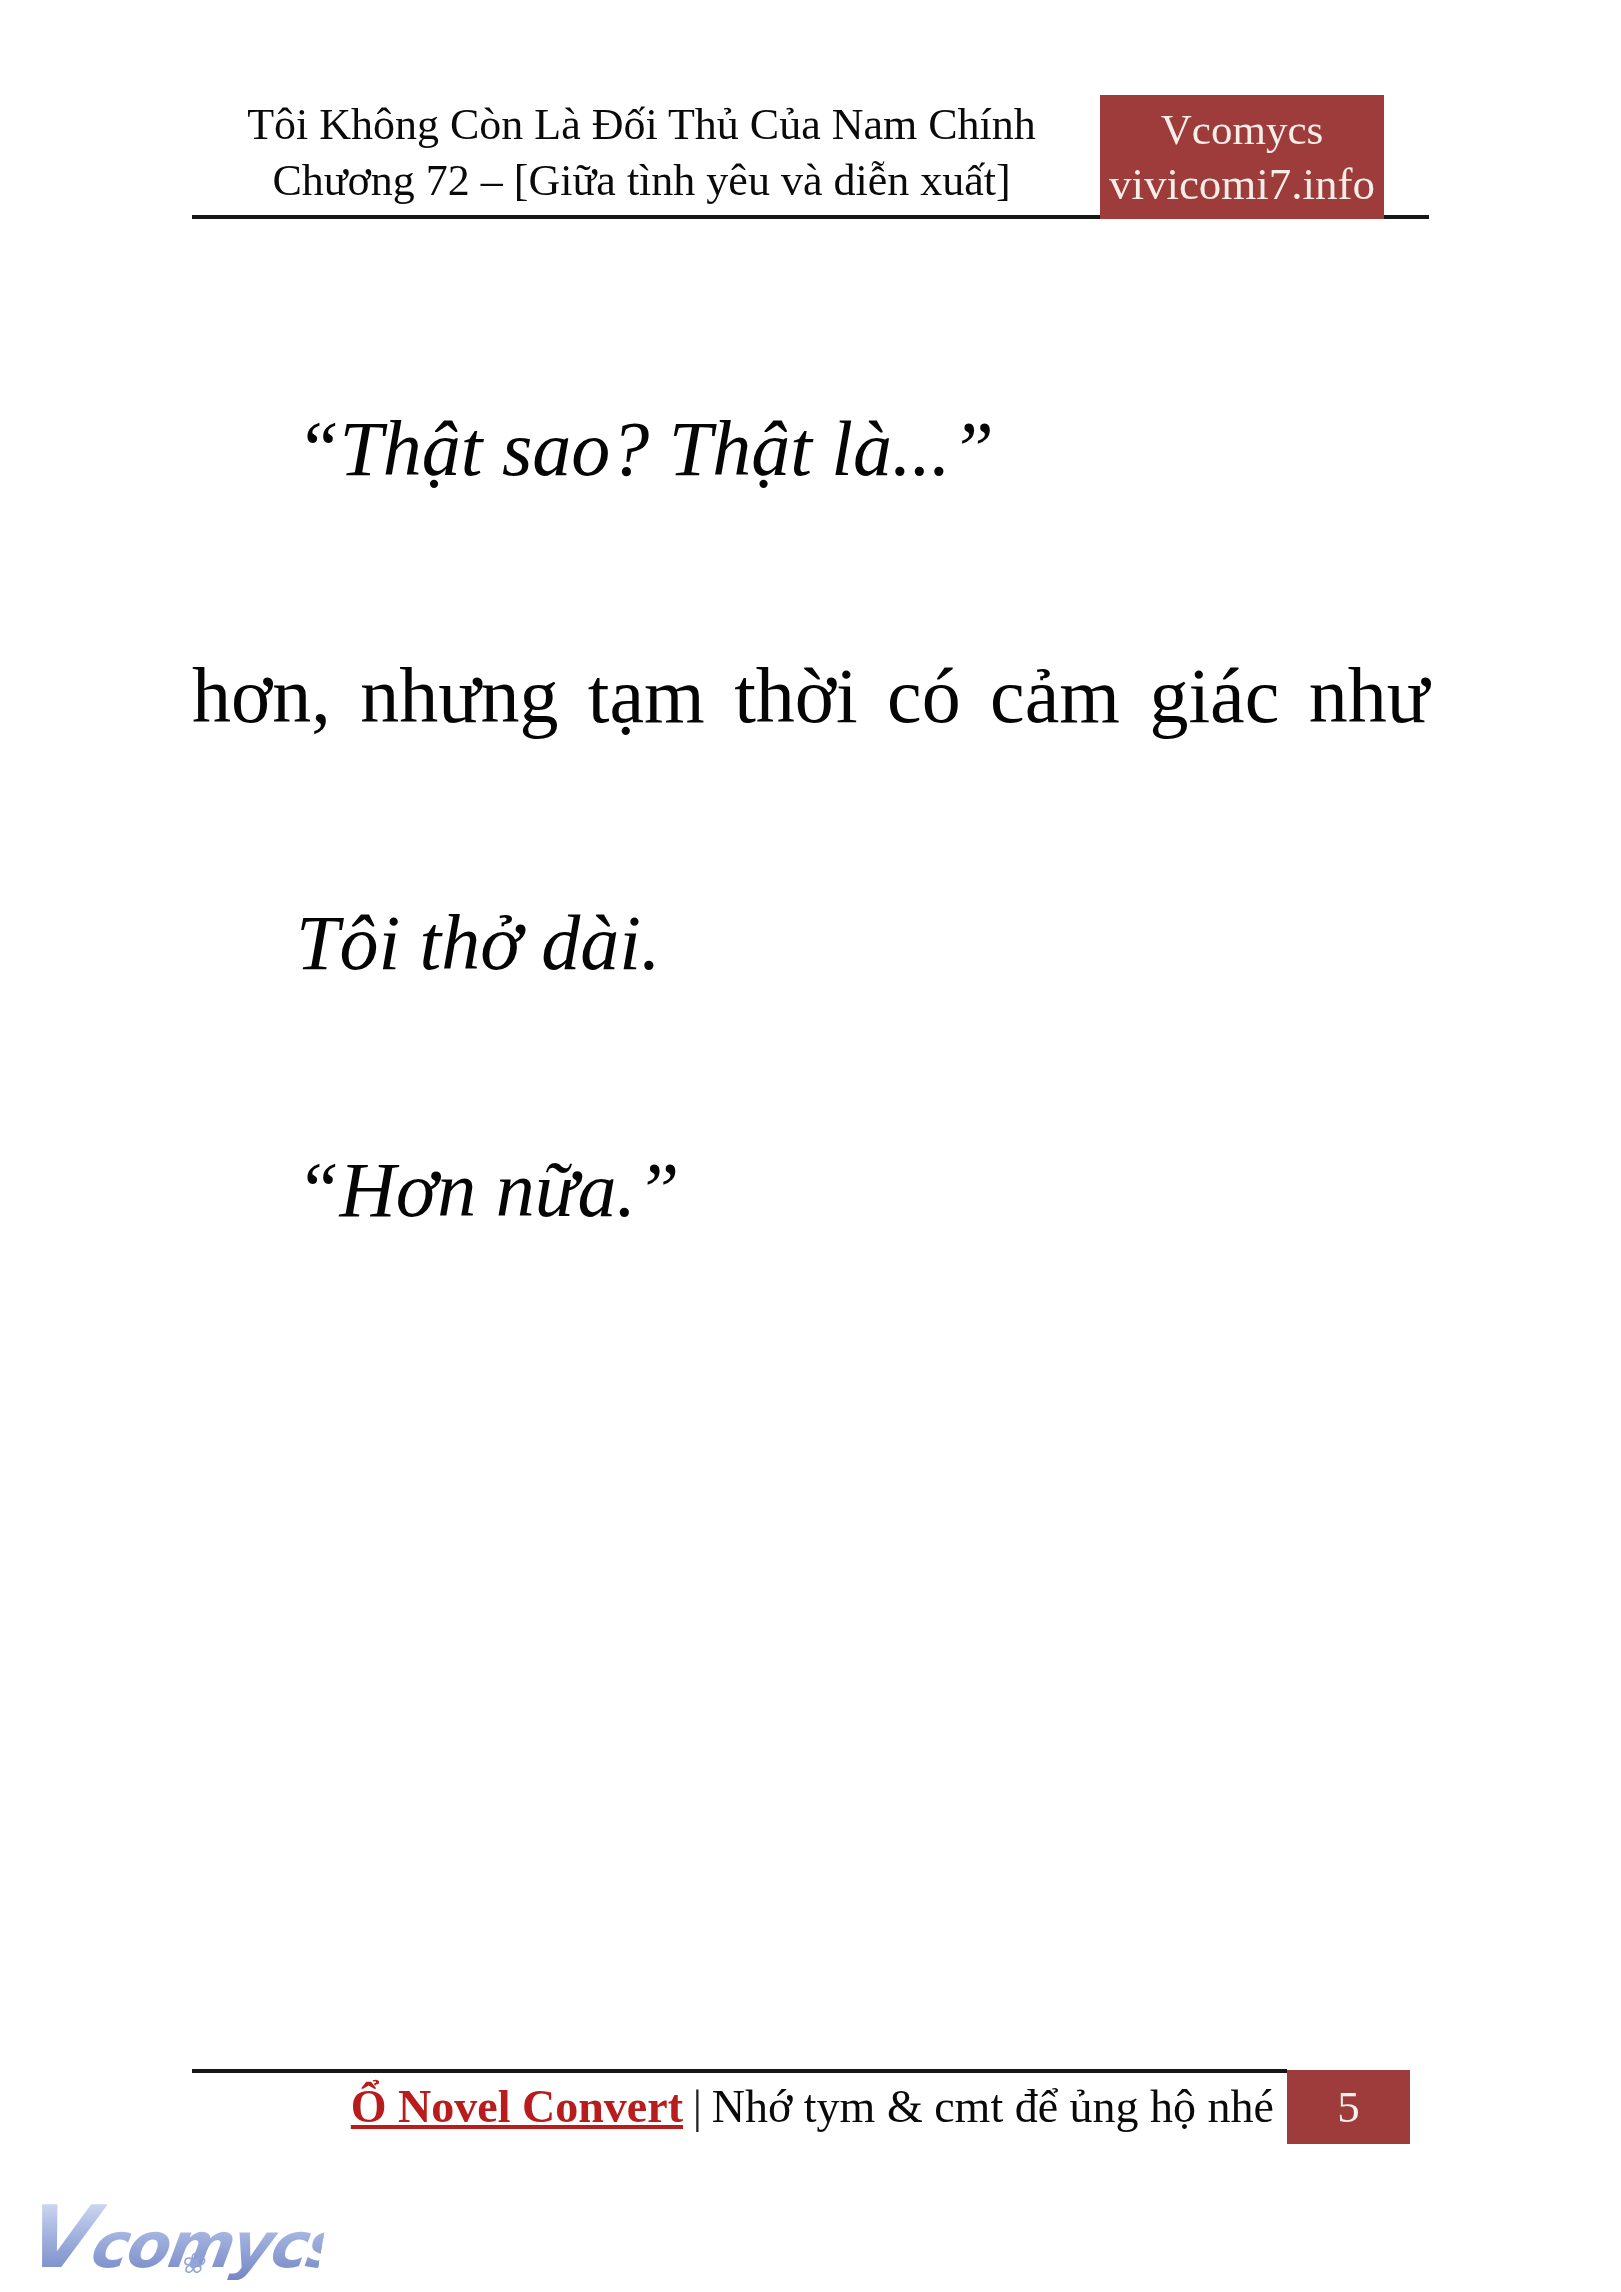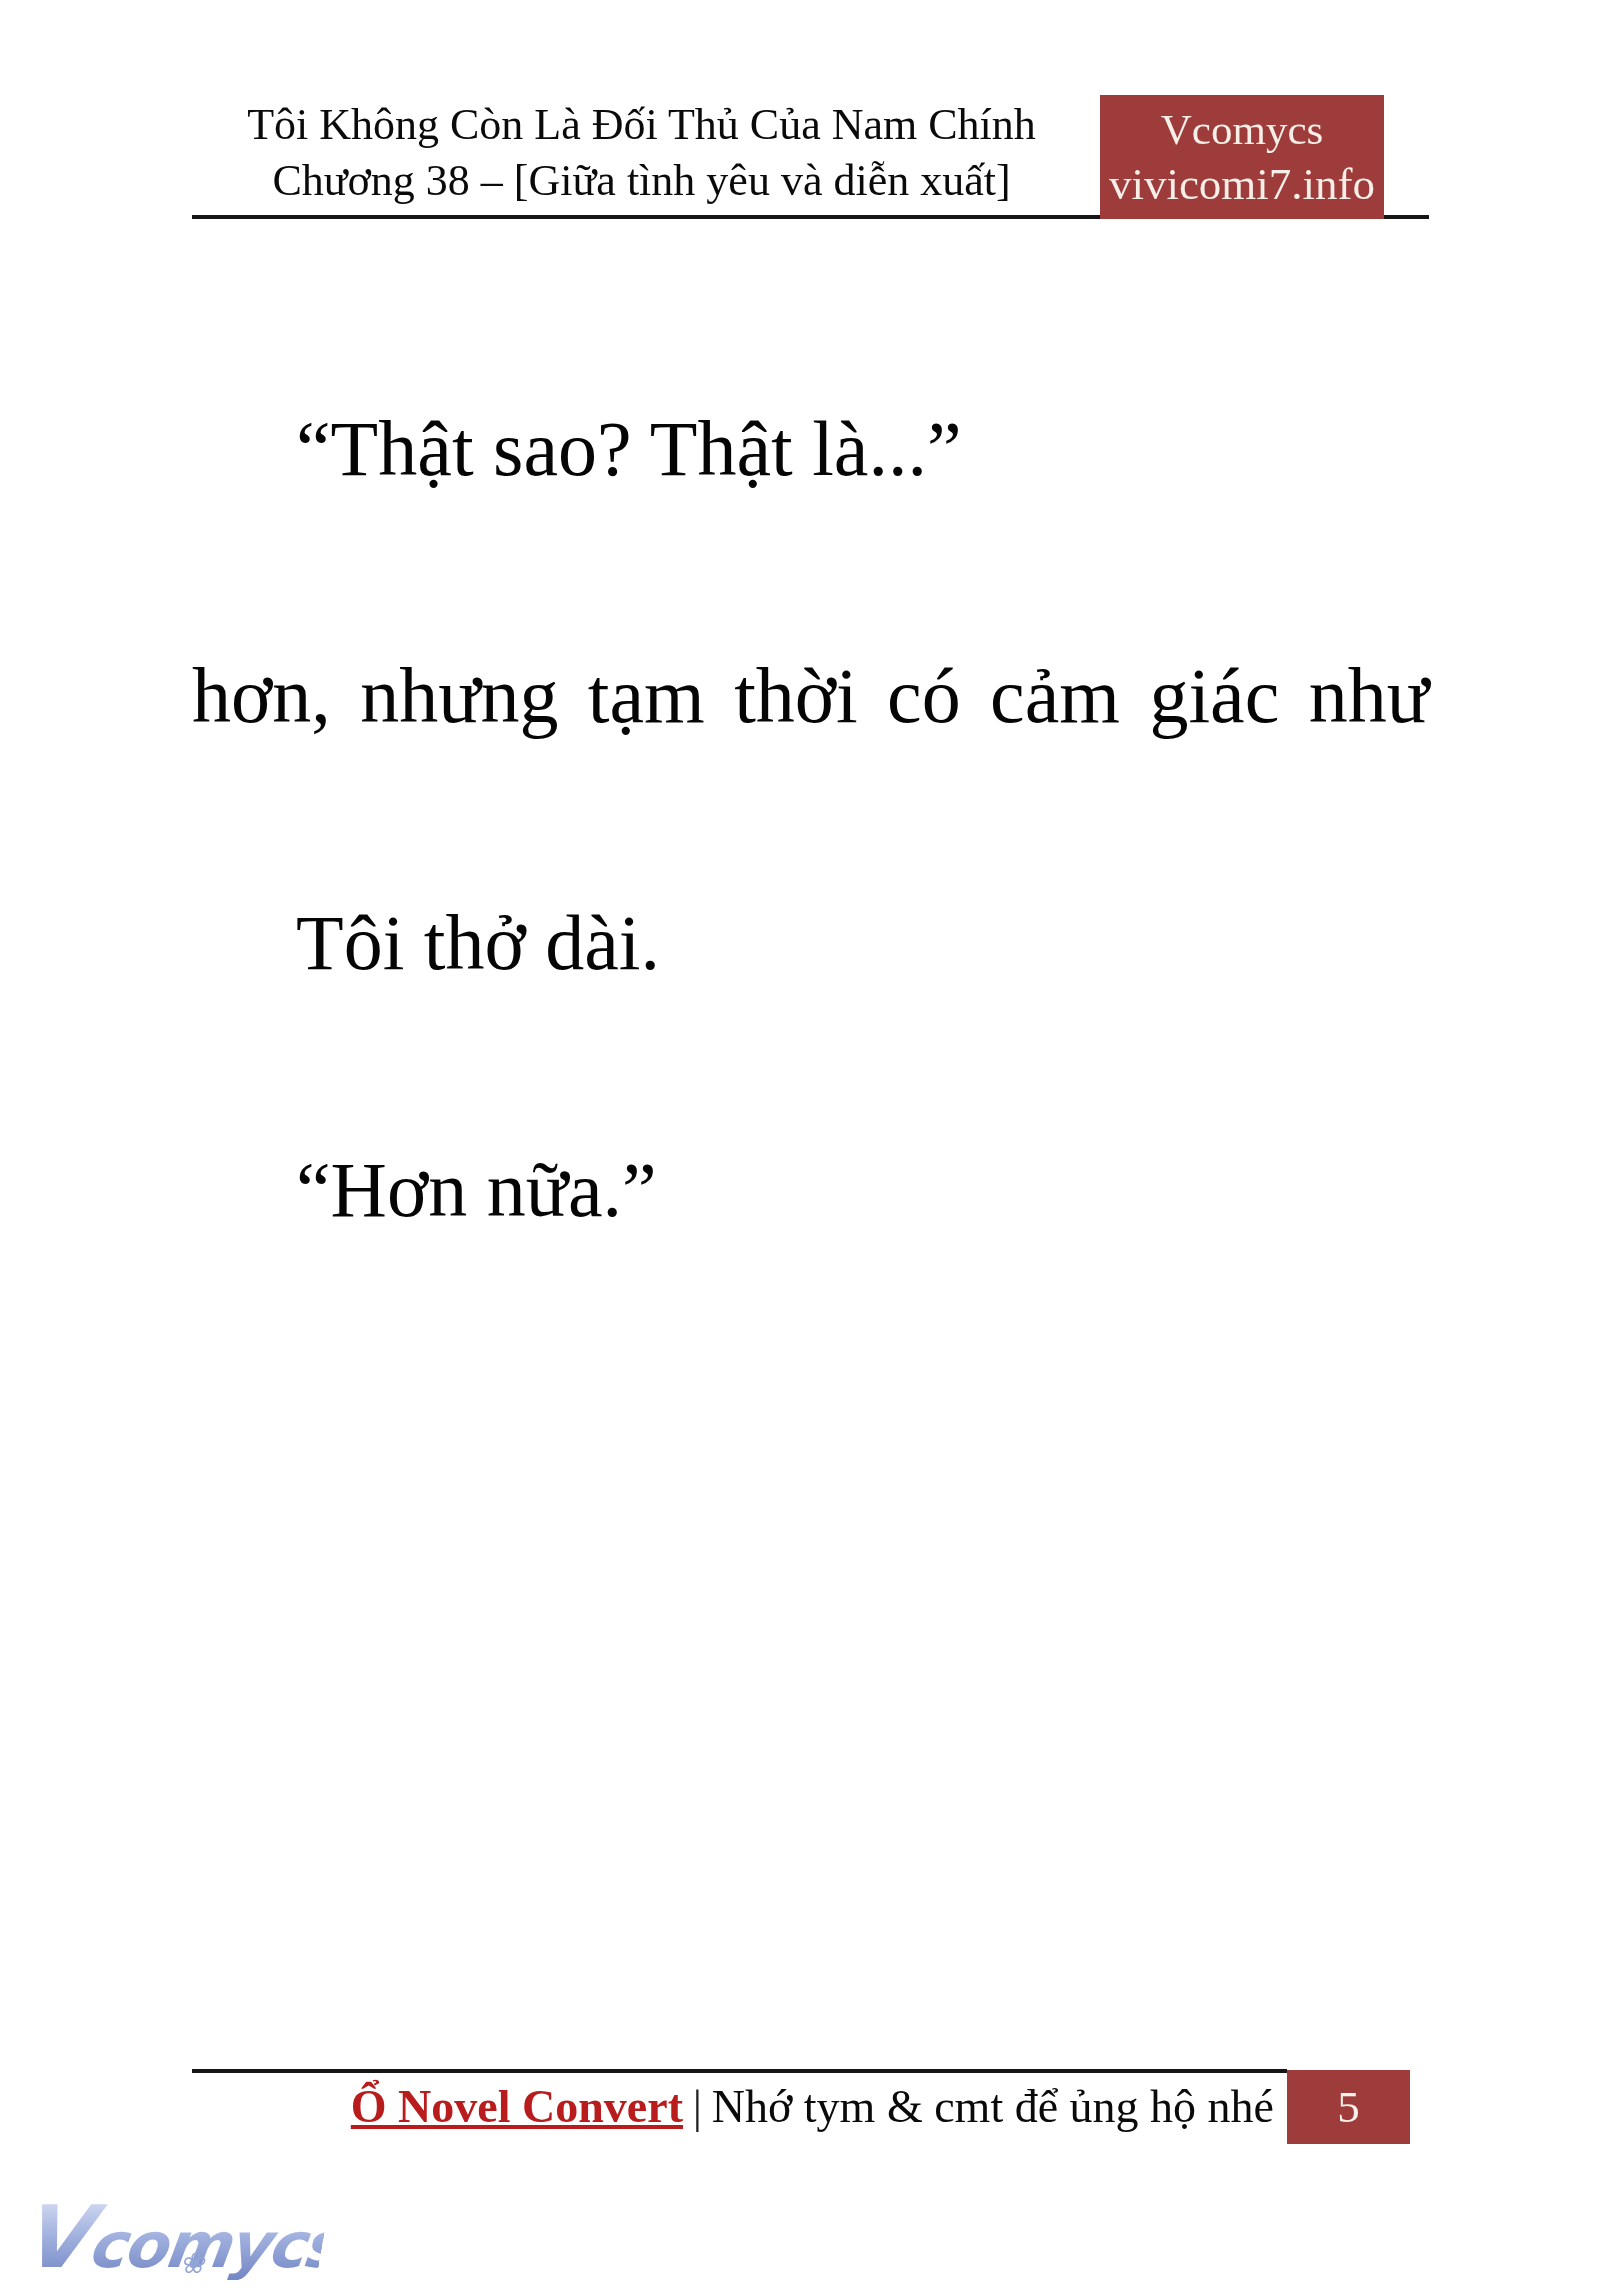--- a/index.html
+++ b/index.html
@@ -31,21 +31,21 @@
   .header-badge .b2{font-size:45px;line-height:55px;text-align:center;}
 
   
   .body-text{
     position:absolute;left:192px;top:380px;width:1237px;
     font-size:78px;line-height:137px;color:#050505;
   }
   .para{margin:0 0 110px 0;}
   .line{text-align:justify;}
   .line.stretch{text-align-last:justify;}
-  .line.indent{text-indent:104px;}
+  .line.indent{text-indent:104px;font-style:italic;}
 
   
   .footer-rule{
     position:absolute;left:192px;top:2069px;width:1095px;height:3.9px;
     background:#161616;
   }
   .footer-text{
     position:absolute;right:347px;top:2074px;
     font-size:46px;line-height:65px;white-space:nowrap;color:#0a0a0a;
   }
@@ -79,21 +79,21 @@
     -webkit-text-fill-color:#93a5d6;
   }
 </style>
 </head>
 <body>
 
 <div class="page">
 
   <div class="header-title">
     <div>Tôi Không Còn Là Đối Thủ Của Nam Chính</div>
-    <div>Chương 38 –  [Giữa tình yêu và diễn xuất]</div>
+    <div>Chương 72 –  [Giữa tình yêu và diễn xuất]</div>
   </div>
   <div class="header-rule"></div>
   <div class="header-badge">
     <div class="b1">Vcomycs</div>
     <div class="b2">vivicomi7.info</div>
   </div>
 
   <div class="body-text">
     <div class="para">
       <div class="line indent">“Thật sao? Thật là...”</div>

